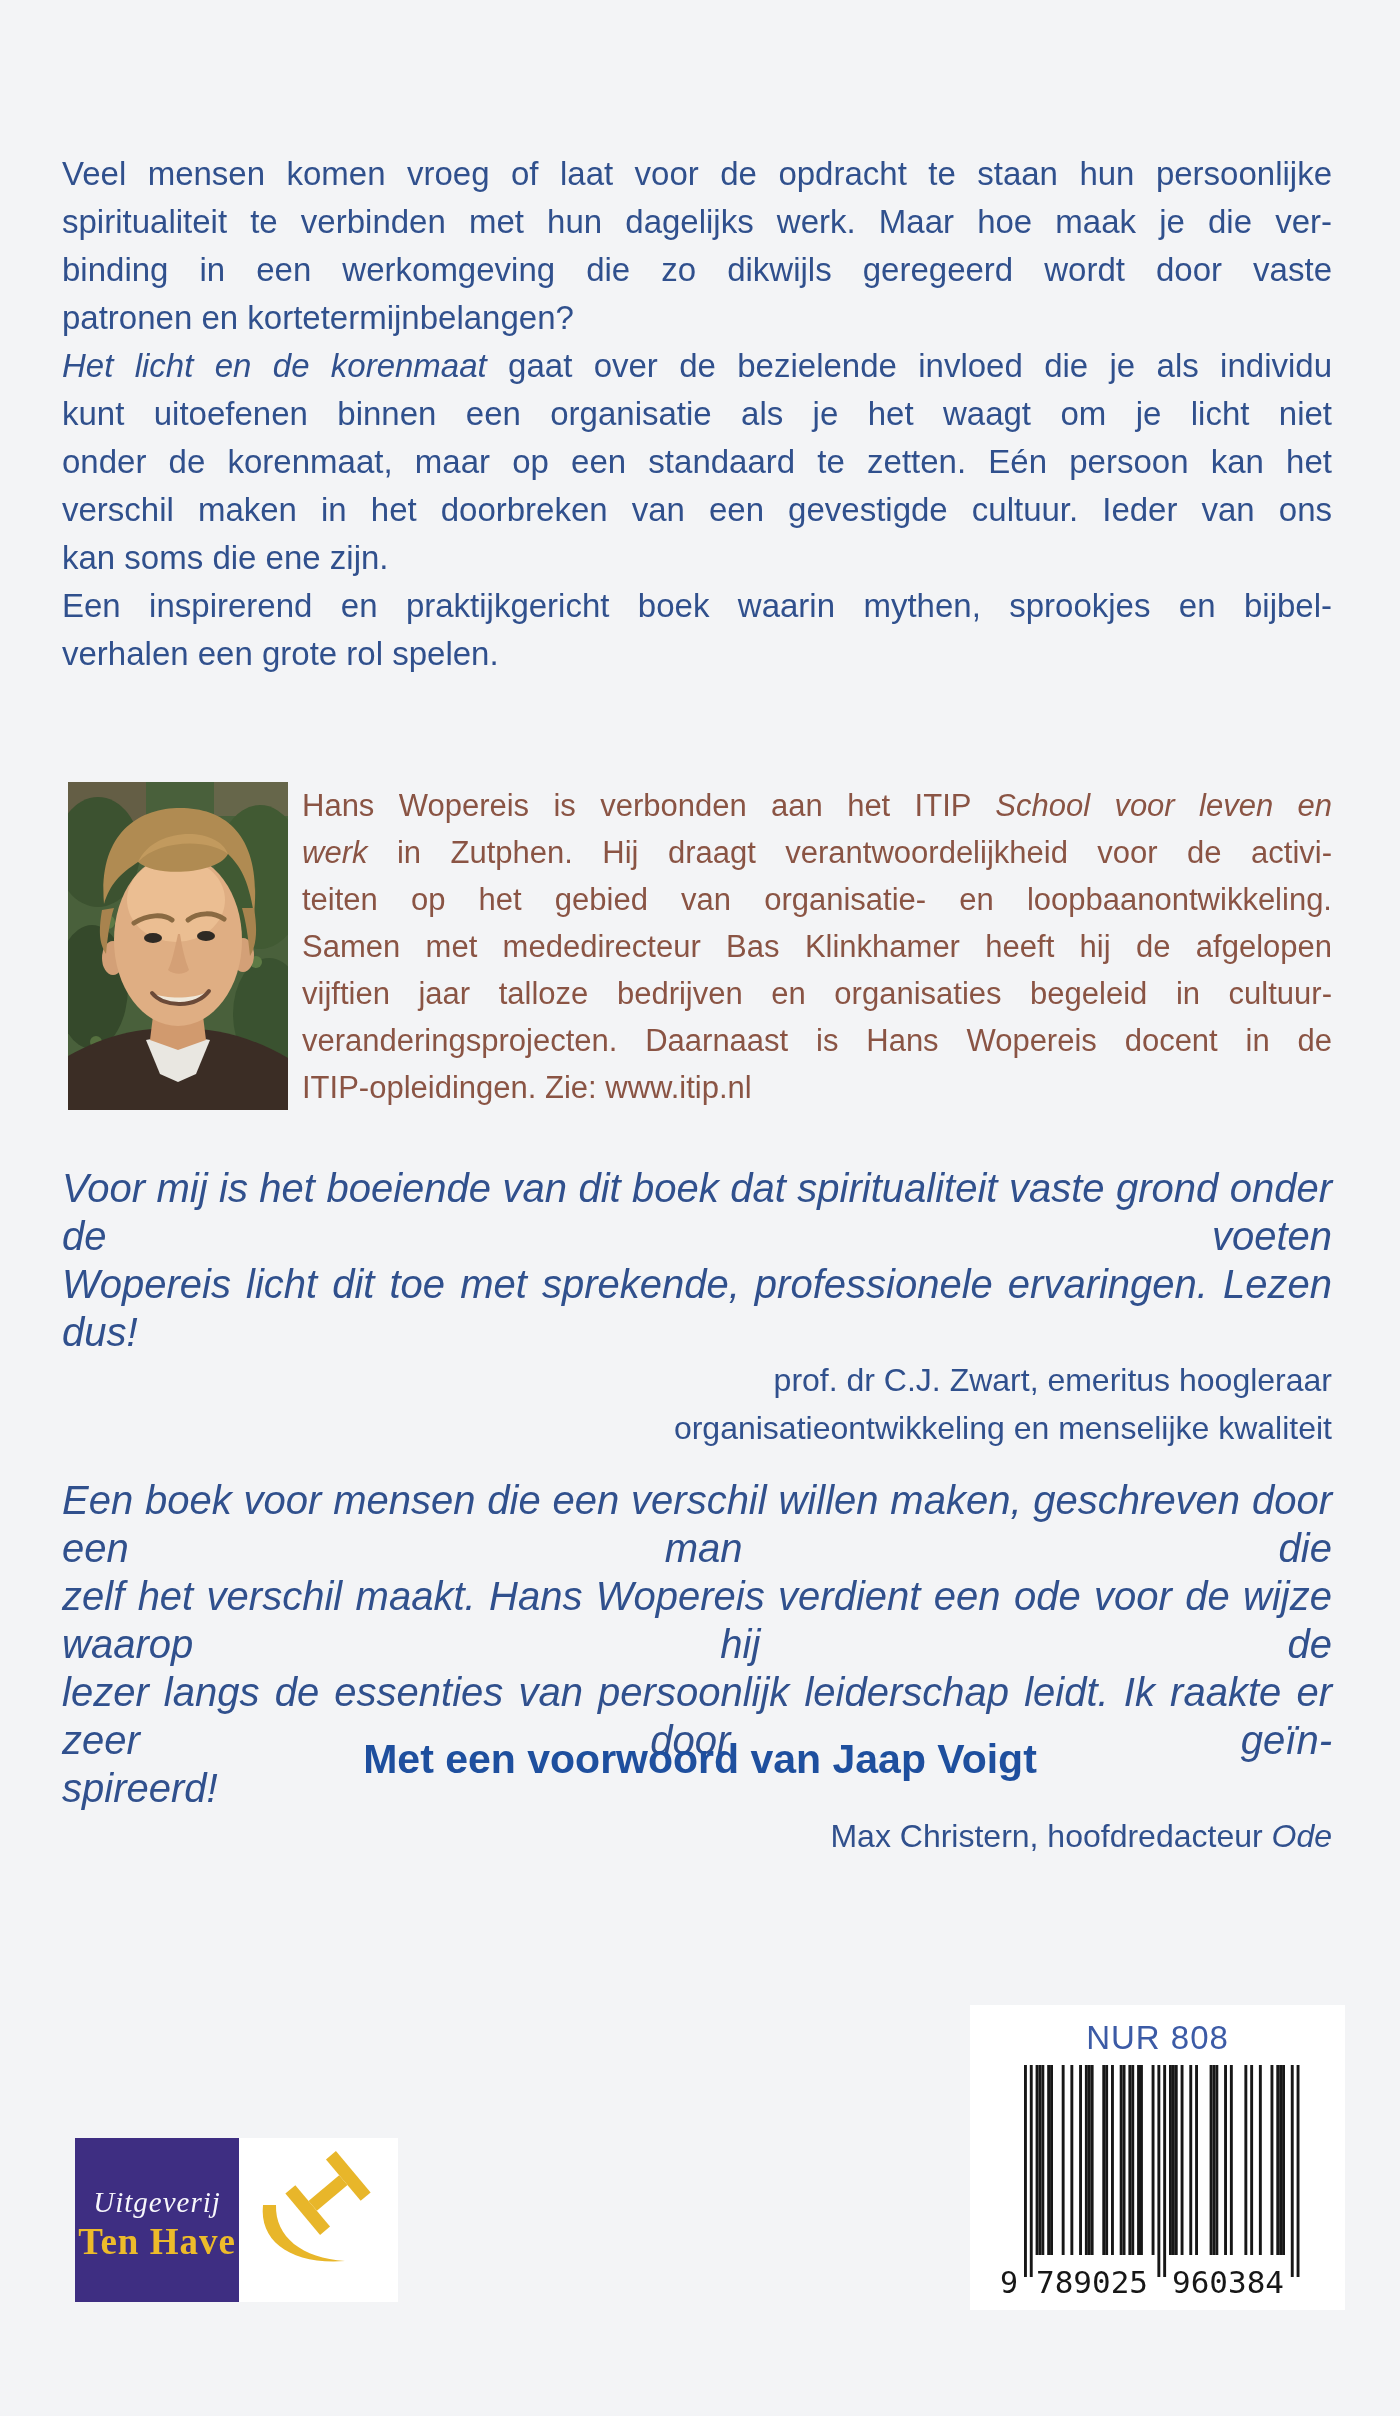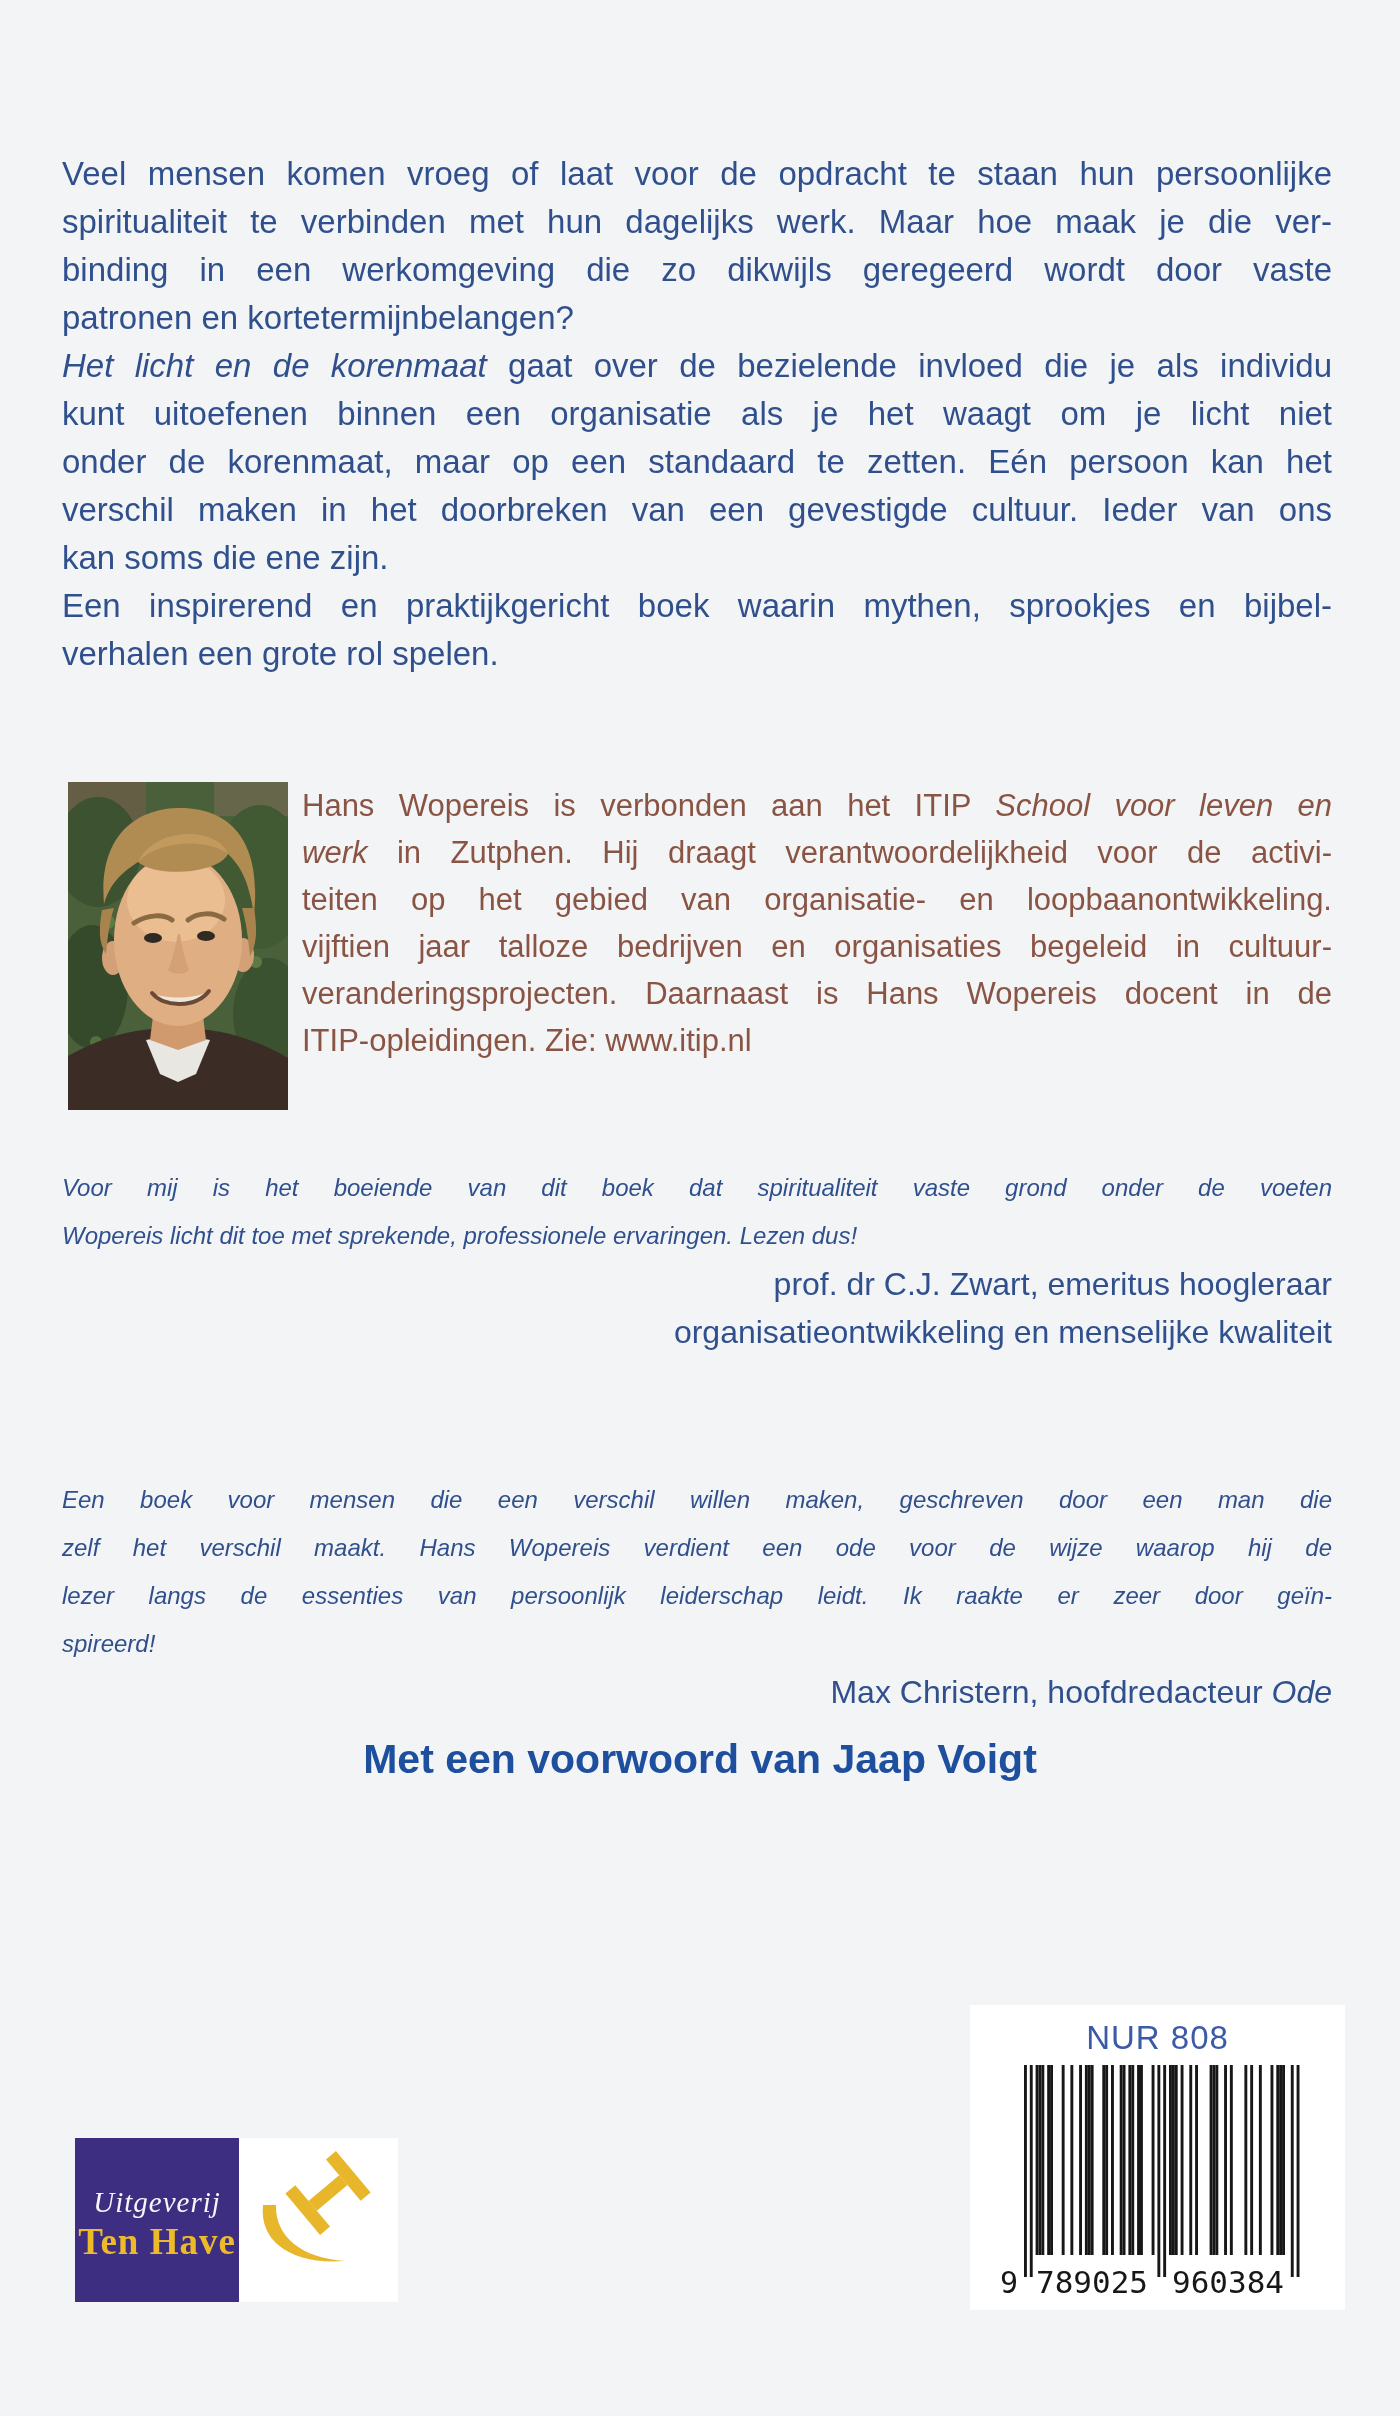--- a/index.html
+++ b/index.html
@@ -22,21 +22,21 @@
   .it{font-style:italic;}
 
   .author{top:782px;left:68px;width:1264px;display:flex;gap:14px;align-items:flex-start;}
   .photo{flex:none;width:220px;height:328px;display:block;}
   .bio{flex:1;color:#8a5444;}
   .bio .line{font-size:31px;line-height:47px;}
 
   .quote{color:#30508d;}
   .q1{top:1164px;left:62px;width:1270px;}
   .q2{top:1476px;left:62px;width:1270px;}
-  .qlines .line{font-size:24px;line-height:48px;font-style:italic;}
+  .qlines .line{font-size:40px;line-height:48px;font-style:italic;}
   .qattr .line{font-size:32px;line-height:48px;font-style:normal;text-align:right;text-align-last:auto;}
 
   .foreword{
     top:1736px;left:0;width:1400px;
     text-align:center;font-size:41px;font-weight:bold;color:#1e4f9e;
   }
 
   
   .barcode-box{left:970px;top:2005px;width:375px;height:305px;background:#ffffff;}
   .nur{text-align:center;padding-top:14px;font-size:33px;color:#3c5ba6;letter-spacing:1px;}
@@ -99,20 +99,21 @@
       <ellipse cx="85" cy="156" rx="9" ry="5" fill="#2f2a24"></ellipse>
       <ellipse cx="138" cy="154" rx="9" ry="5" fill="#2f2a24"></ellipse>
       <path d="M110,152 C106,170 104,180 100,188 C106,193 116,193 121,188 C117,178 114,166 112,152" fill="#d4a076"></path>
       <path d="M86,212 C98,225 126,225 139,210 C126,217 99,217 86,212 Z" fill="#efe8da"></path>
       <path d="M84,211 C96,226 128,226 141,209" stroke="#6b4a38" stroke-width="4" fill="none" stroke-linecap="round"></path>
     </svg>
     <div class="bio">
         <div class="line"><span>Hans Wopereis is verbonden aan het ITIP </span><span class="it">School voor leven en</span></div>
         <div class="line"><span class="it">werk</span><span> in Zutphen. Hij draagt verantwoordelijkheid voor de activi-</span></div>
         <div class="line"><span>teiten op het gebied van organisatie- en loopbaanontwikkeling.</span></div>
+        <div class="line"><span>Samen met mededirecteur Bas Klinkhamer heeft hij de afgelopen</span></div>
         <div class="line"><span>vijftien jaar talloze bedrijven en organisaties begeleid in cultuur-</span></div>
         <div class="line"><span>veranderingsprojecten. Daarnaast is Hans Wopereis docent in de</span></div>
         <div class="line last"><span>ITIP-opleidingen. Zie: www.itip.nl</span></div>
       </div>
   </section>
 
   <section class="block quote q1">
     <div class="qlines">
         <div class="line"><span>Voor mij is het boeiende van dit boek dat spiritualiteit vaste grond onder de voeten</span></div>
         <div class="line last"><span>Wopereis licht dit toe met sprekende, professionele ervaringen. Lezen dus!</span></div>

